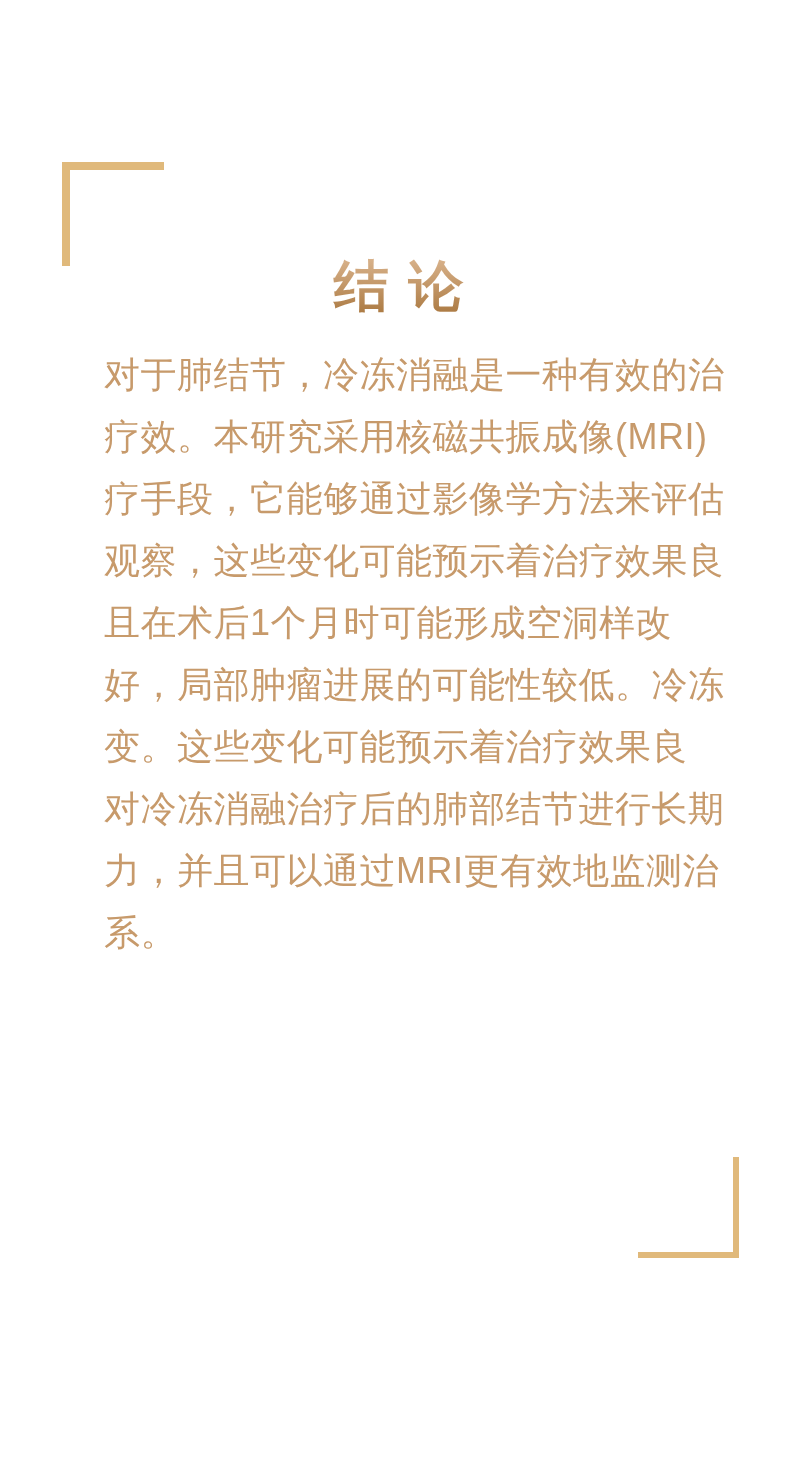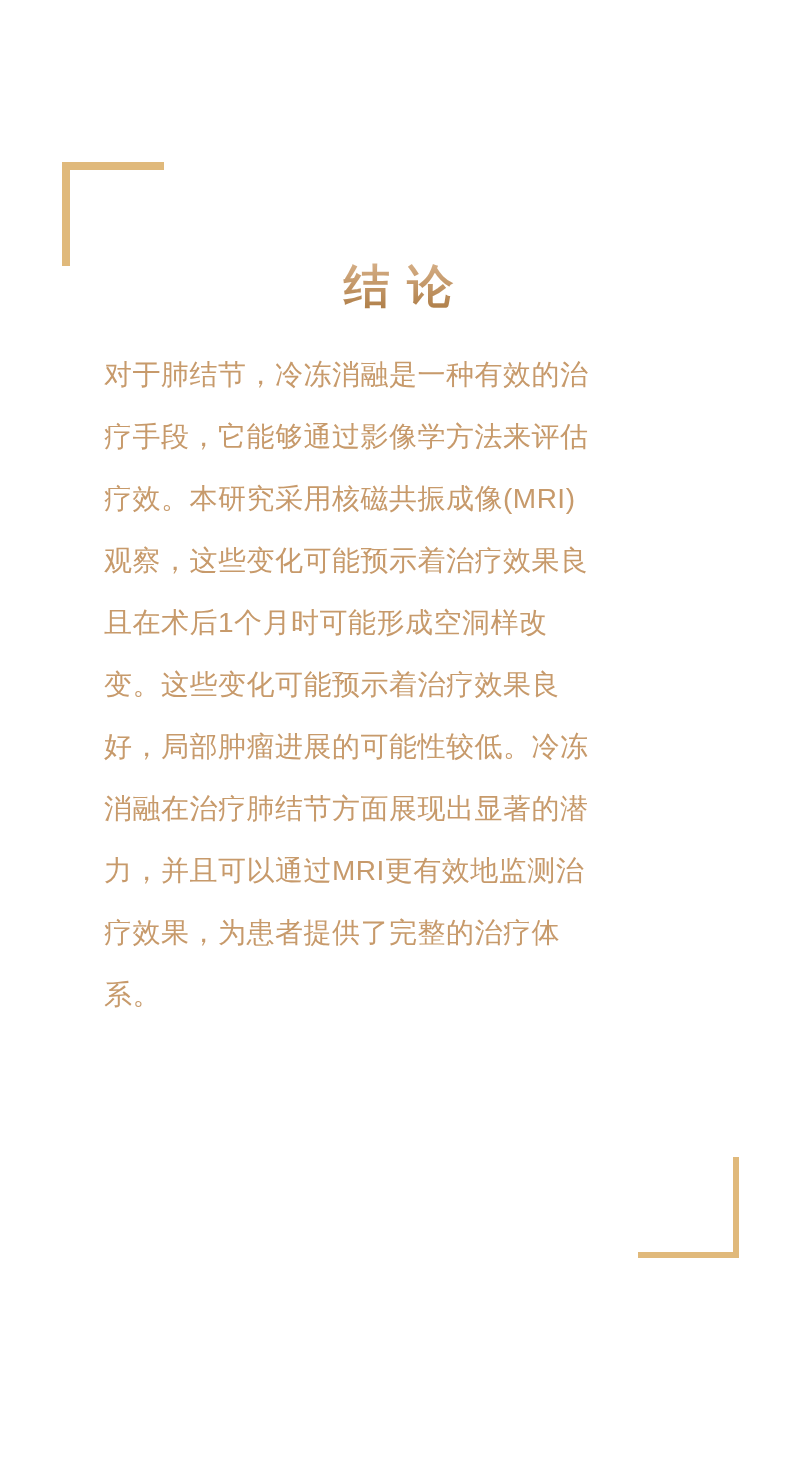--- a/index.html
+++ b/index.html
@@ -34,62 +34,61 @@
     border-bottom:6px solid var(--accent);
     border-right:6px solid var(--accent);
   }
   .title{
     position:absolute;
     left:0; top:258px;
     width:100%;
     text-align:center;
     font-family:"Liberation Serif","DejaVu Serif",serif;
     font-weight:700;
-    font-size:46px;
+    font-size:55px;
     line-height:58px;
     letter-spacing:3px;
     color:#B8854C;
     background:linear-gradient(180deg,var(--title-top) 0%,var(--title-bottom) 100%);
     -webkit-background-clip:text;
     background-clip:text;
     -webkit-text-fill-color:transparent;
   }
   .body-block{
     position:absolute;
     left:104px; top:344px;
     width:600px;
     color:var(--body-color);
   }
   .body-block .line{
     height:62px;
     line-height:62px;
-    font-size:28px;
+    font-size:36px;
     letter-spacing:0.5px;
     white-space:nowrap;
     font-weight:400;
   }
 </style>
 </head>
 <body>
 
 <div class="page">
 
   <div class="bracket-tl"></div>
 
   <div class="title">结 论</div>
 
   <div class="body-block">
     <div class="line">对于肺结节，冷冻消融是一种有效的治</div>
+    <div class="line">疗效。本研究采用核磁共振成像(MRI)</div>
     <div class="line">疗手段，它能够通过影像学方法来评估</div>
-    <div class="line">疗效。本研究采用核磁共振成像(MRI)</div>
     <div class="line">观察，这些变化可能预示着治疗效果良</div>
     <div class="line">且在术后1个月时可能形成空洞样改</div>
+    <div class="line">好，局部肿瘤进展的可能性较低。冷冻</div>
     <div class="line">变。这些变化可能预示着治疗效果良</div>
-    <div class="line">好，局部肿瘤进展的可能性较低。冷冻</div>
-    <div class="line">消融在治疗肺结节方面展现出显著的潜</div>
+    <div class="line">对冷冻消融治疗后的肺部结节进行长期</div>
     <div class="line">力，并且可以通过MRI更有效地监测治</div>
-    <div class="line">疗效果，为患者提供了完整的治疗体</div>
     <div class="line">系。</div>
   </div>
 
   <div class="bracket-br"></div>
 
 </div>
 
 </body></html>

